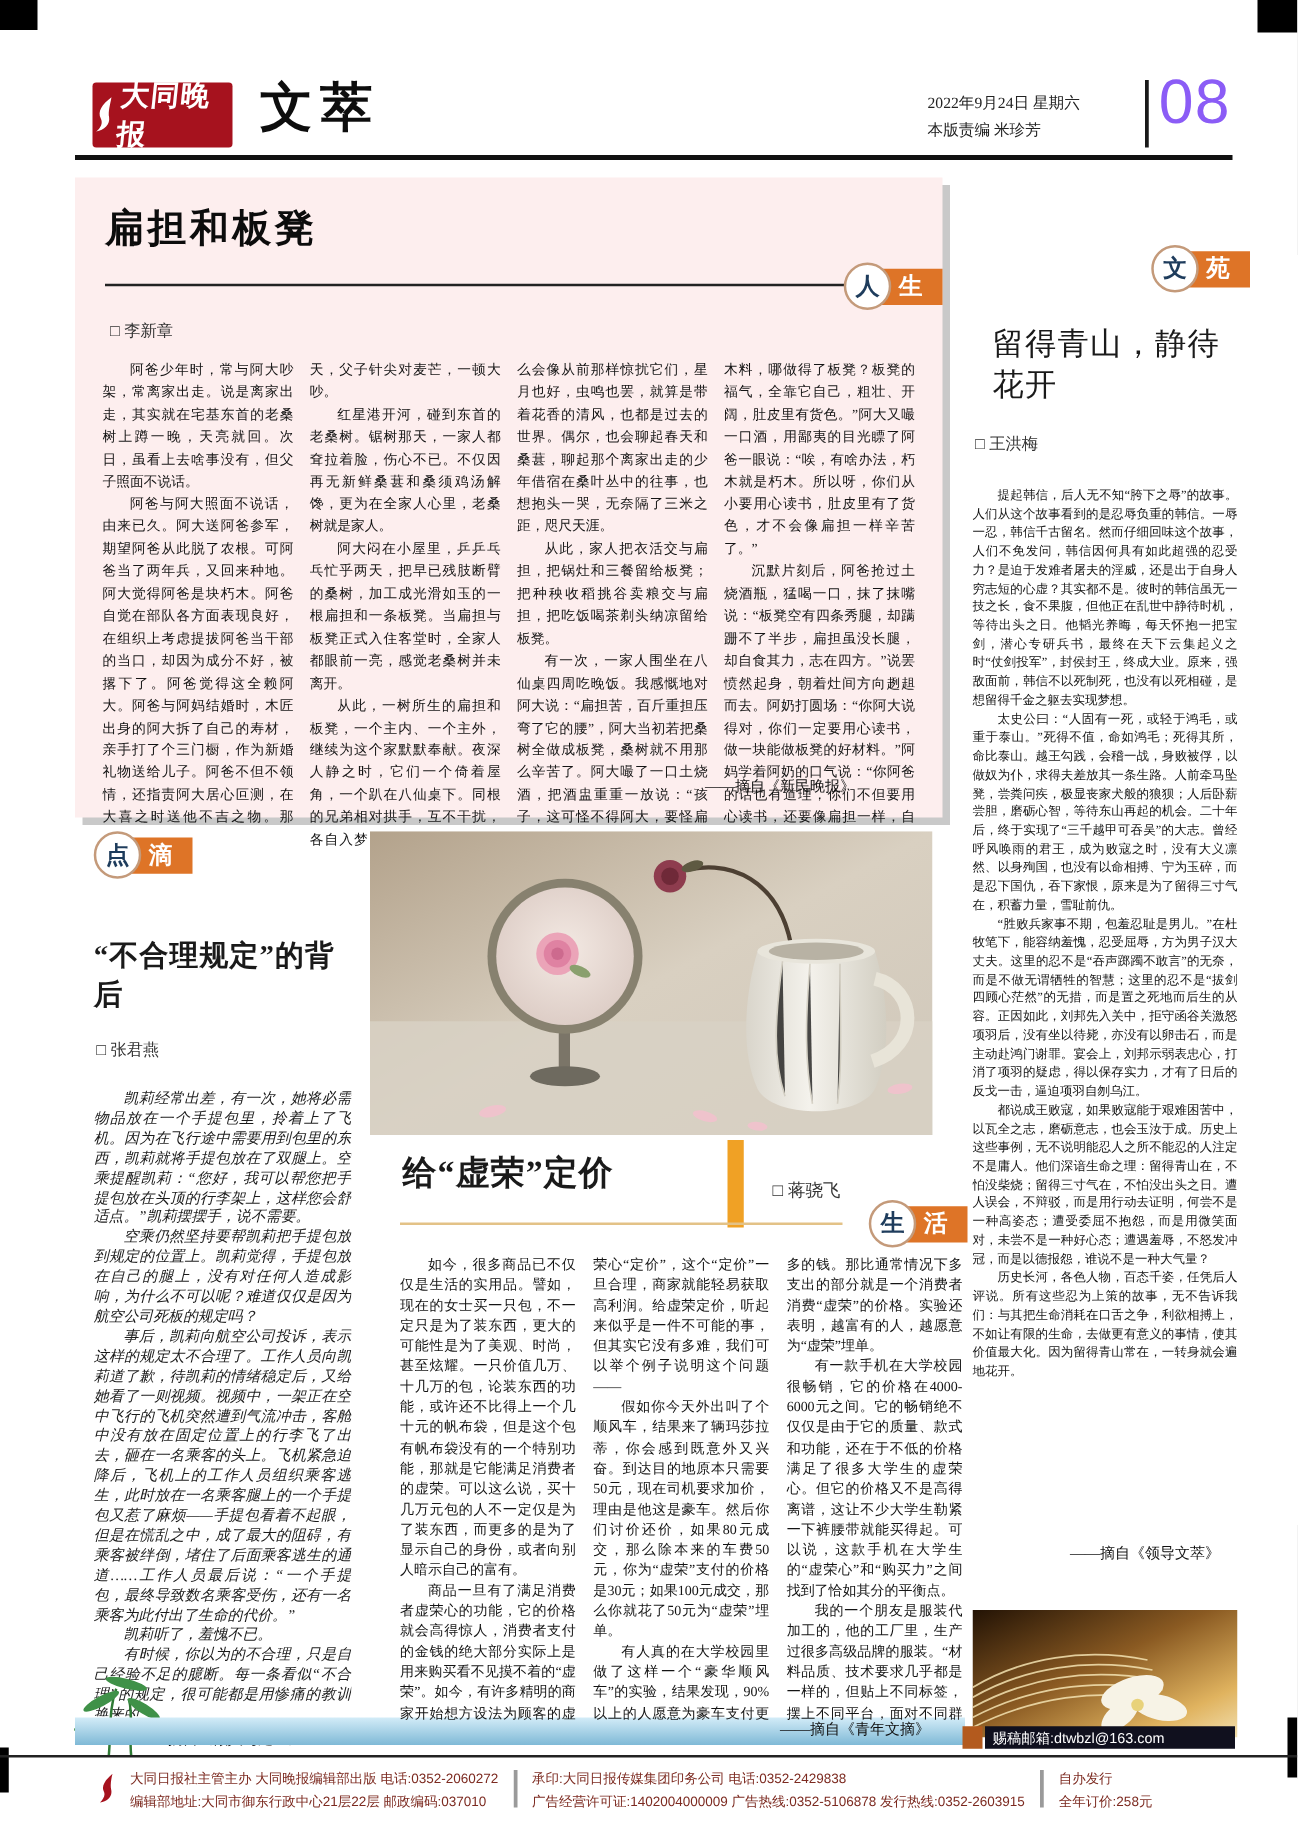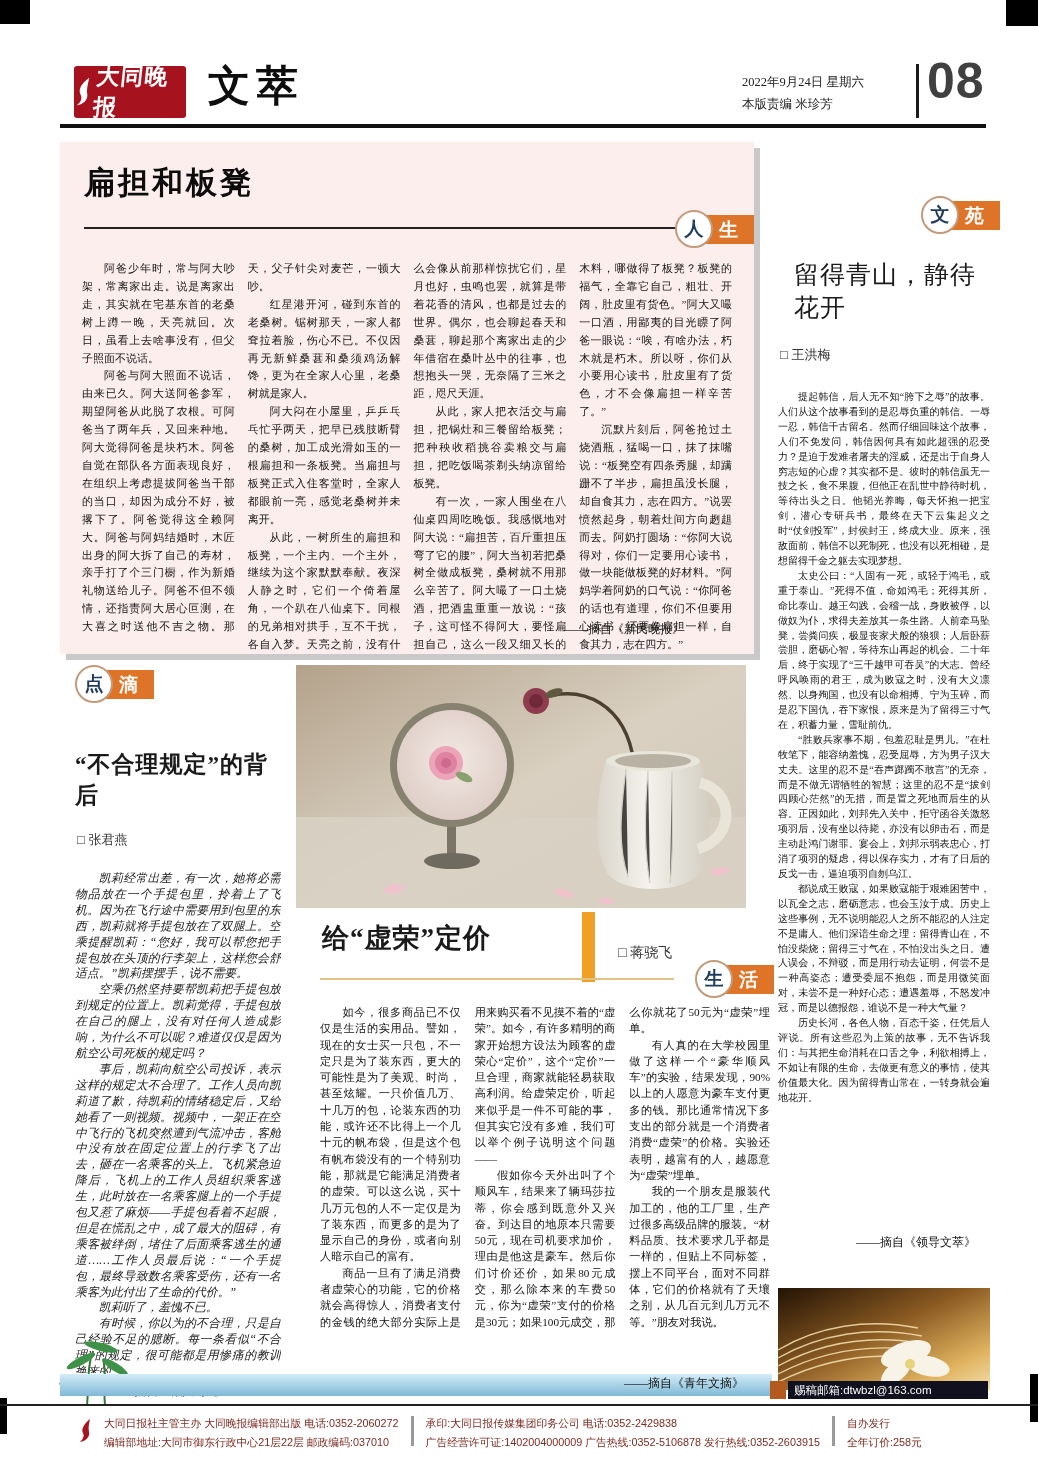--- a/index.html
+++ b/index.html
@@ -10,21 +10,21 @@
   
   .logo{position:absolute;left:74px;top:66px;width:112px;height:52px;background:#a6121e;border-radius:3px;
         display:flex;align-items:center;justify-content:center;gap:2px;}
   .logo .logo-text{color:#fff;font-weight:bold;font-size:23px;letter-spacing:1px;transform:skewX(-6deg);
         font-family:"Liberation Serif",serif;}
   .section-title{position:absolute;left:208px;top:58px;margin:0;font-size:42px;font-weight:bold;
         letter-spacing:6px;color:#0d0d0d;font-family:"Liberation Serif",serif;}
   .date-block{position:absolute;left:742px;top:72px;font-size:12.5px;line-height:1.75;color:#222;
         font-family:Liberation Serif, serif;}
   .pagenum-divider{position:absolute;left:916px;top:64px;width:3px;height:54px;background:#1a1a1a;}
-  .page-number{position:absolute;left:927px;top:52px;font-size:50px;font-weight:700;color:#404040;
+  .page-number{position:absolute;left:927px;top:52px;font-size:50px;font-weight:400;color:#8b5cf6;
         font-family:"Liberation Sans",sans-serif;letter-spacing:1px;}
   .headrule{position:absolute;left:60px;top:124px;width:926px;height:4px;background:#111;}
   
   .tag{display:inline-flex;align-items:center;}
   .tag-circle{width:34px;height:34px;border:2px solid #c49a7a;border-radius:50%;background:#fff;
         color:#1e3c5c;font-size:19px;font-weight:bold;display:flex;align-items:center;justify-content:center;
         position:relative;z-index:2;margin-right:-8px;}
   .tag-box{background:#de7427;color:#fff;font-size:19px;font-weight:bold;padding:5px 16px 5px 14px;line-height:1;}
   
   .art1{position:absolute;left:60px;top:142px;width:694px;height:512px;background:#fdeeee;
@@ -110,20 +110,21 @@
 
   <section class="art1">
     <h2>扁担和板凳</h2>
     <div class="rule-row">
       <div class="rule"></div>
       <span class="tag">
         <span class="tag-circle">人</span>
         <span class="tag-box">生</span>
       </span>
     </div>
+    <div class="byline">□  李新章</div>
     <div class="cols4">
         <p>阿爸少年时，常与阿大吵架，常离家出走。说是离家出走，其实就在宅基东首的老桑树上蹲一晚，天亮就回。次日，虽看上去啥事没有，但父子照面不说话。</p>
         <p>阿爸与阿大照面不说话，由来已久。阿大送阿爸参军，期望阿爸从此脱了农根。可阿爸当了两年兵，又回来种地。阿大觉得阿爸是块朽木。阿爸自觉在部队各方面表现良好，在组织上考虑提拔阿爸当干部的当口，却因为成分不好，被撂下了。阿爸觉得这全赖阿大。阿爸与阿妈结婚时，木匠出身的阿大拆了自己的寿材，亲手打了个三门橱，作为新婚礼物送给儿子。阿爸不但不领情，还指责阿大居心叵测，在大喜之时送他不吉之物。那天，父子针尖对麦芒，一顿大吵。</p>
         <p>红星港开河，碰到东首的老桑树。锯树那天，一家人都耷拉着脸，伤心不已。不仅因再无新鲜桑葚和桑须鸡汤解馋，更为在全家人心里，老桑树就是家人。</p>
         <p>阿大闷在小屋里，乒乒乓乓忙乎两天，把早已残肢断臂的桑树，加工成光滑如玉的一根扁担和一条板凳。当扁担与板凳正式入住客堂时，全家人都眼前一亮，感觉老桑树并未离开。</p>
         <p>从此，一树所生的扁担和板凳，一个主内、一个主外，继续为这个家默默奉献。夜深人静之时，它们一个倚着屋角，一个趴在八仙桌下。同根的兄弟相对拱手，互不干扰，各自入梦。天亮之前，没有什么会像从前那样惊扰它们，星月也好，虫鸣也罢，就算是带着花香的清风，也都是过去的世界。偶尔，也会聊起春天和桑葚，聊起那个离家出走的少年借宿在桑叶丛中的往事，也想抱头一哭，无奈隔了三米之距，咫尺天涯。</p>
         <p>从此，家人把衣活交与扁担，把锅灶和三餐留给板凳；把种秧收稻挑谷卖粮交与扁担，把吃饭喝茶剃头纳凉留给板凳。</p>
         <p>有一次，一家人围坐在八仙桌四周吃晚饭。我感慨地对阿大说：“扁担苦，百斤重担压弯了它的腰”，阿大当初若把桑树全做成板凳，桑树就不用那么辛苦了。阿大嘬了一口土烧酒，把酒盅重重一放说：“孩子，这可怪不得阿大，要怪扁担自己，这么一段又细又长的木料，哪做得了板凳？板凳的福气，全靠它自己，粗壮、开阔，肚皮里有货色。”阿大又嘬一口酒，用鄙夷的目光瞟了阿爸一眼说：“唉，有啥办法，朽木就是朽木。所以呀，你们从小要用心读书，肚皮里有了货色，才不会像扁担一样辛苦了。”</p>
         <p>沉默片刻后，阿爸抢过土烧酒瓶，猛喝一口，抹了抹嘴说：“板凳空有四条秀腿，却蹒跚不了半步，扁担虽没长腿，却自食其力，志在四方。”说罢愤然起身，朝着灶间方向趔趄而去。阿奶打圆场：“你阿大说得对，你们一定要用心读书，做一块能做板凳的好材料。”阿妈学着阿奶的口气说：“你阿爸的话也有道理，你们不但要用心读书，还要像扁担一样，自食其力，志在四方。”</p>
       </div>
@@ -268,20 +269,21 @@
       <span class="tag">
         <span class="tag-circle">生</span>
         <span class="tag-box">活</span>
       </span>
     </div>
     <div class="cols3">
         <p>如今，很多商品已不仅仅是生活的实用品。譬如，现在的女士买一只包，不一定只是为了装东西，更大的可能性是为了美观、时尚，甚至炫耀。一只价值几万、十几万的包，论装东西的功能，或许还不比得上一个几十元的帆布袋，但是这个包有帆布袋没有的一个特别功能，那就是它能满足消费者的虚荣。可以这么说，买十几万元包的人不一定仅是为了装东西，而更多的是为了显示自己的身份，或者向别人暗示自己的富有。</p>
         <p>商品一旦有了满足消费者虚荣心的功能，它的价格就会高得惊人，消费者支付的金钱的绝大部分实际上是用来购买看不见摸不着的“虚荣”。如今，有许多精明的商家开始想方设法为顾客的虚荣心“定价”，这个“定价”一旦合理，商家就能轻易获取高利润。给虚荣定价，听起来似乎是一件不可能的事，但其实它没有多难，我们可以举个例子说明这个问题——</p>
         <p>假如你今天外出叫了个顺风车，结果来了辆玛莎拉蒂，你会感到既意外又兴奋。到达目的地原本只需要50元，现在司机要求加价，理由是他这是豪车。然后你们讨价还价，如果80元成交，那么除本来的车费50元，你为“虚荣”支付的价格是30元；如果100元成交，那么你就花了50元为“虚荣”埋单。</p>
         <p>有人真的在大学校园里做了这样一个“豪华顺风车”的实验，结果发现，90%以上的人愿意为豪车支付更多的钱。那比通常情况下多支出的部分就是一个消费者消费“虚荣”的价格。实验还表明，越富有的人，越愿意为“虚荣”埋单。</p>
+        <p>有一款手机在大学校园很畅销，它的价格在4000-6000元之间。它的畅销绝不仅仅是由于它的质量、款式和功能，还在于不低的价格满足了很多大学生的虚荣心。但它的价格又不是高得离谱，这让不少大学生勒紧一下裤腰带就能买得起。可以说，这款手机在大学生的“虚荣心”和“购买力”之间找到了恰如其分的平衡点。</p>
         <p>我的一个朋友是服装代加工的，他的工厂里，生产过很多高级品牌的服装。“材料品质、技术要求几乎都是一样的，但贴上不同标签，摆上不同平台，面对不同群体，它们的价格就有了天壤之别，从几百元到几万元不等。”朋友对我说。</p>
       </div>
     <div class="attribution">——摘自《青年文摘》</div>
   </section>
 
   <div class="emailbar-accent"></div>
   <div class="emailbar">赐稿邮箱:dtwbzl@163.com</div>
   <div class="prefoot-rule"></div>
 
   <div class="footer">

